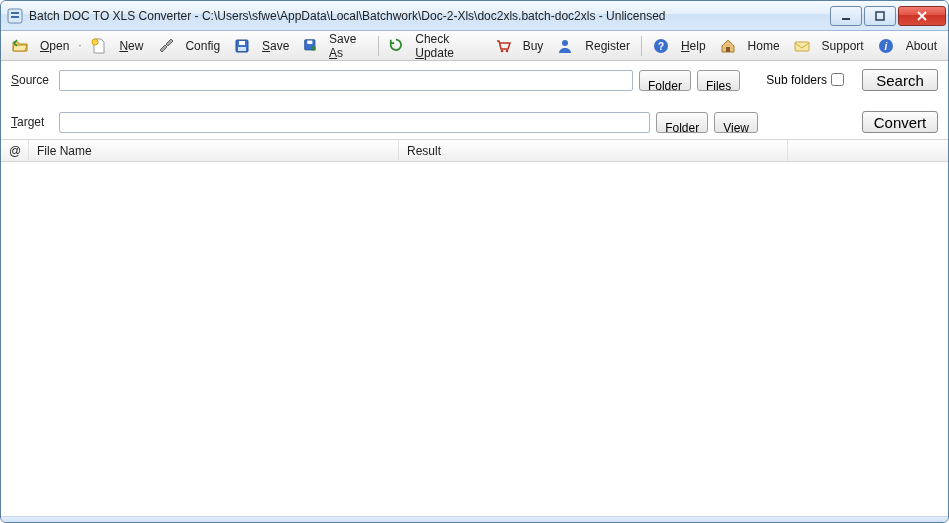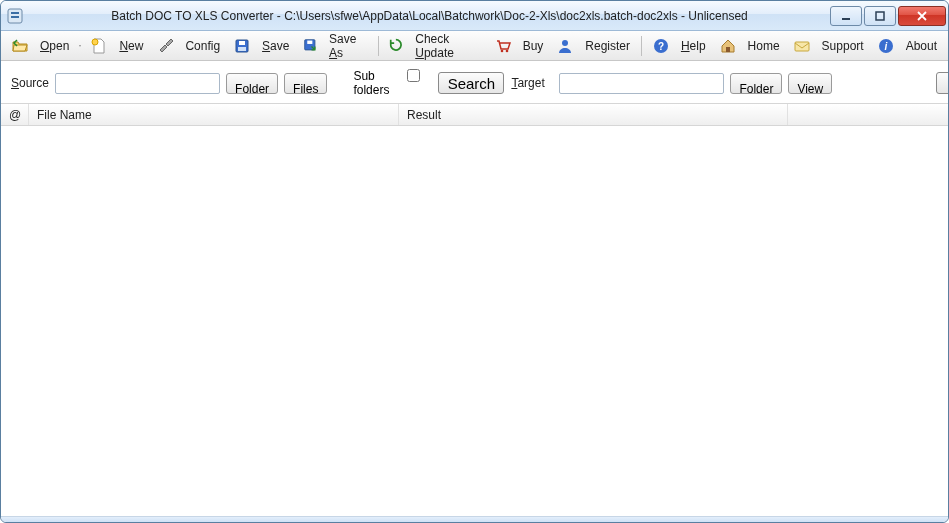--- a/index.html
+++ b/index.html
@@ -20,21 +20,21 @@
 .titlebar {
   height: 30px;
   background: linear-gradient(to bottom, #f7fbff 0%, #e3eefb 45%, #cfe2f6 46%, #d9e9f9 100%);
   border-bottom: 1px solid #9db9d6;
   display: flex;
   align-items: center;
   padding: 0 2px 0 6px;
   border-radius: 5px 5px 0 0;
 }
 .titlebar .app-icon { width: 16px; height: 16px; margin-right: 6px; }
-.titlebar .title { color: #222; flex: 1; font-size: 12px; white-space: nowrap; overflow: hidden; text-align: center;}
+.titlebar .title { color: #222; flex: 1; font-size: 12px; white-space: nowrap; overflow: hidden;}
 .win-buttons { display: flex; gap: 2px; }
 .win-btn {
   width: 32px; height: 20px;
   border: 1px solid #6d8aa8;
   border-radius: 3px;
   display: flex; align-items: center; justify-content: center;
   background: linear-gradient(to bottom, #eef5fd, #cfe2f6);
   cursor: default;
 }
 .win-btn.close {
@@ -71,22 +71,22 @@
   width: 1px; height: 20px;
   background: #c0c0c0;
   margin: 0 4px;
 }
 .tb-drop { width:8px;display:flex;align-items:center;justify-content:center;cursor:default;padding:0 3px; }
 
 
 .io-panel {
   padding: 8px 10px 6px 10px;
   display: flex;
-  flex-direction: row;
-  gap: 7px;
+  flex-direction: column;
+  gap: 20px;
   border-bottom: 1px solid #d6d6d6;
 }
 .io-row {
   display: flex;
   align-items: center;
   gap: 6px;
 }
 .io-row .lab {
   width: 42px;
   color: #222;

